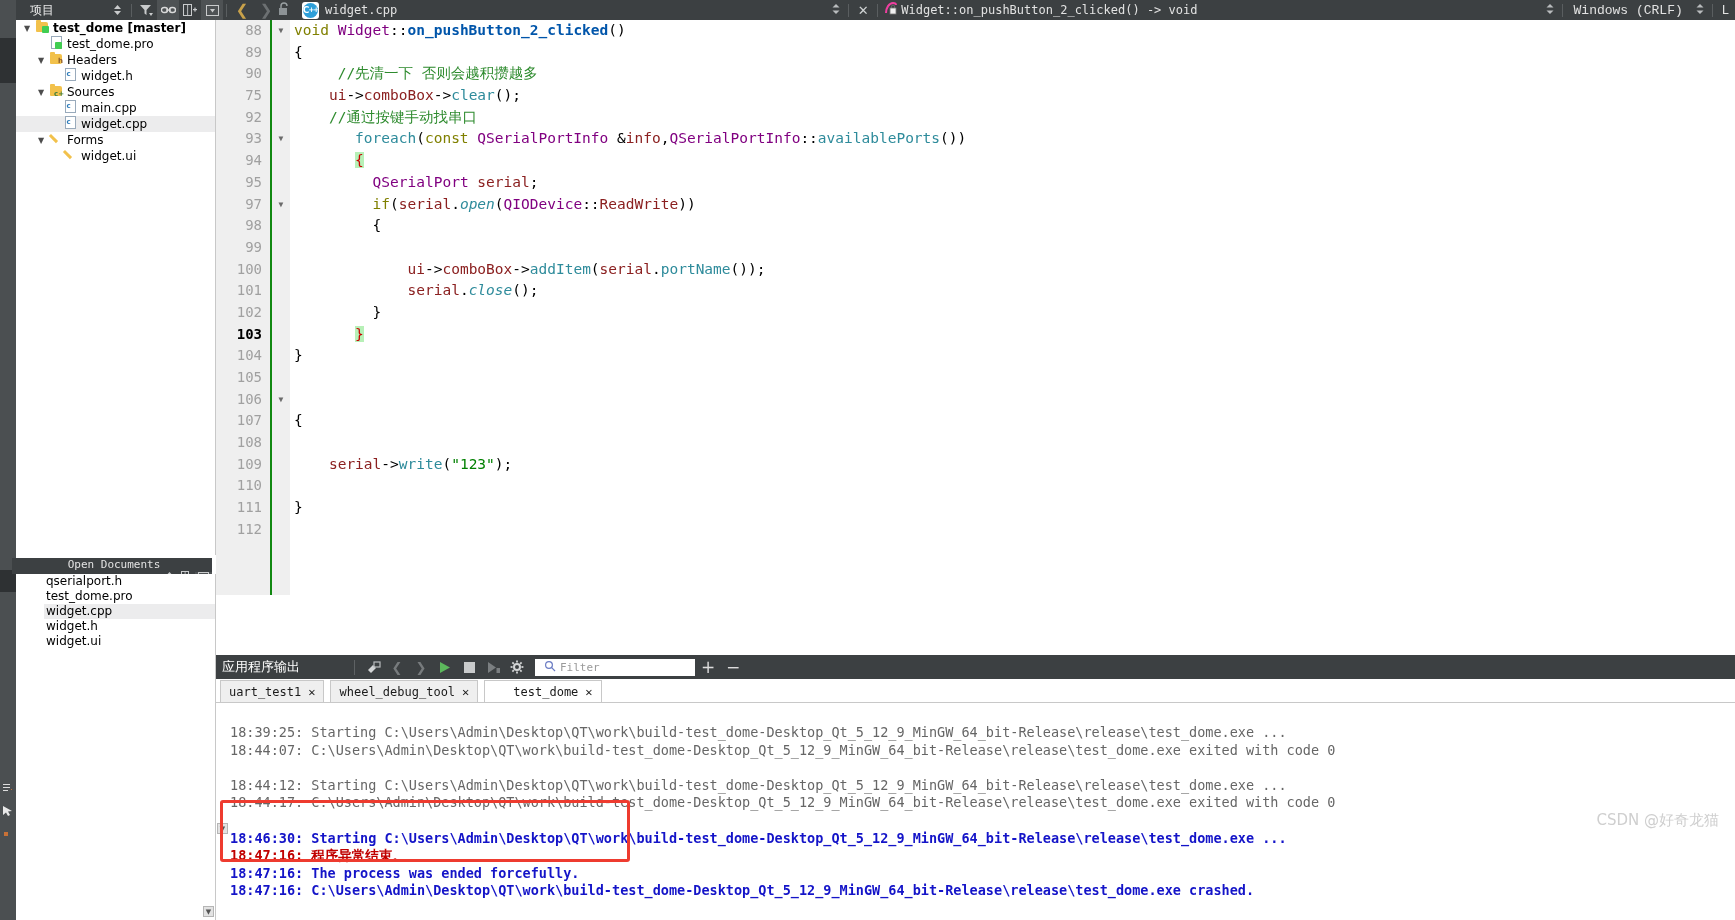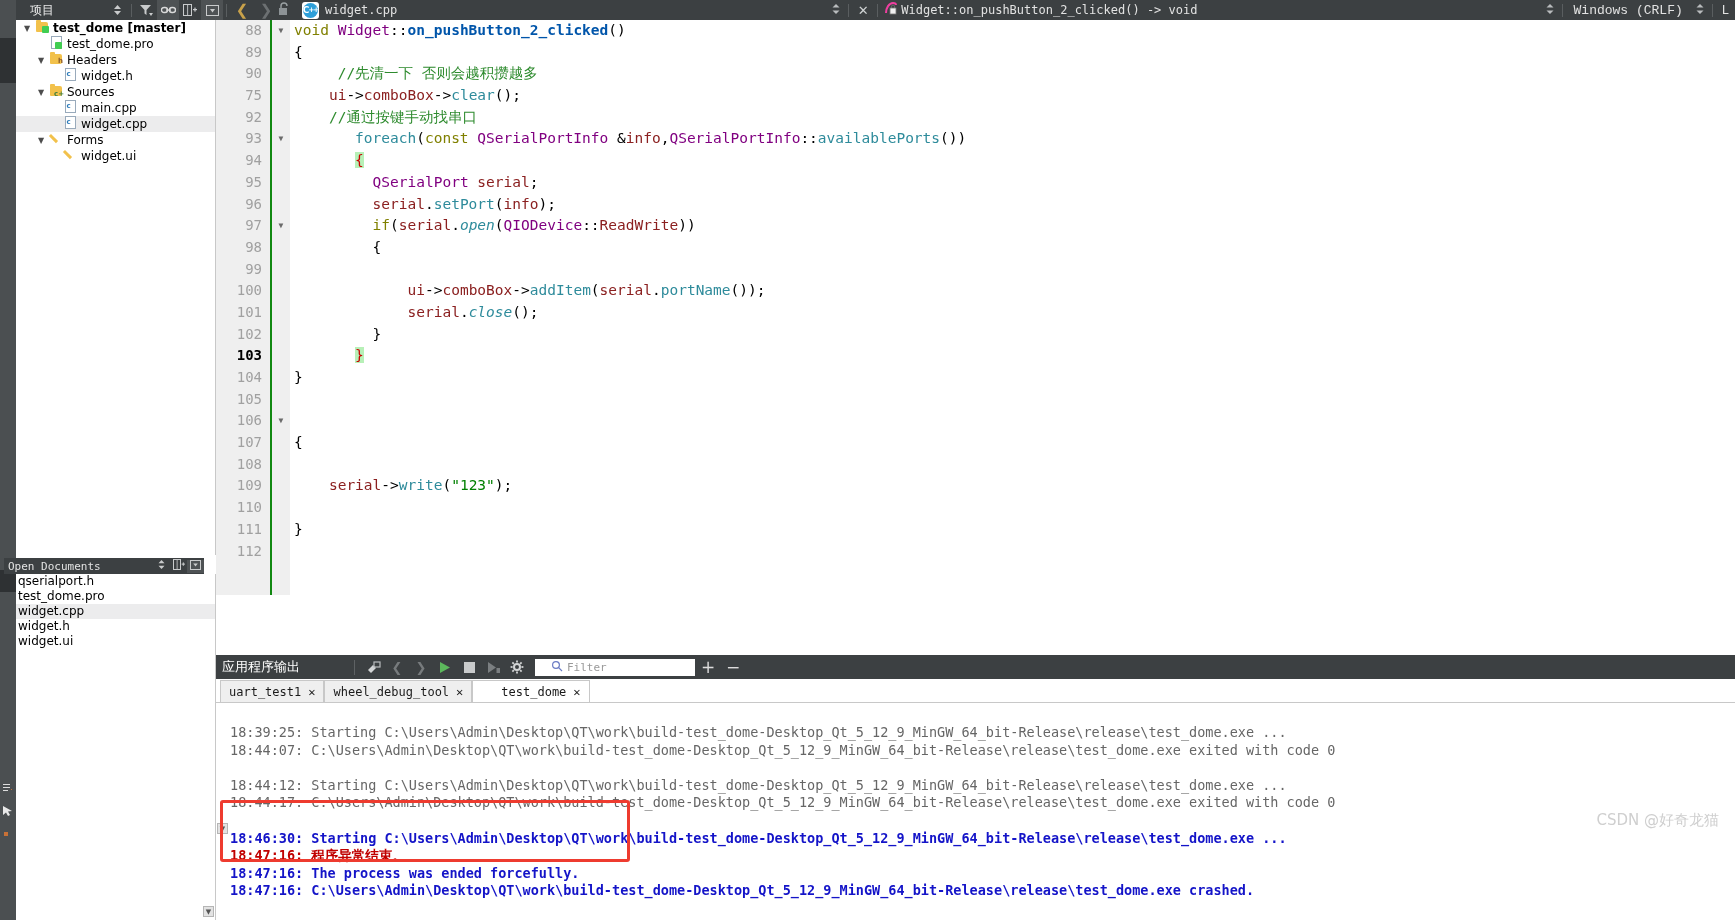--- a/index.html
+++ b/index.html
@@ -104,35 +104,35 @@
   }
   .fileico .lt { position:absolute; left:1px; top:1px; font-size:7px; line-height:8px; color:#2b7bba; font-weight:bold;}
   .pencil { display:inline-block; width:12px; height:12px; position:relative; }
   .pencil:before {
     content:""; position:absolute; left:1px; top:1px; width:10px; height:3px;
     background:#f2c14b; transform:rotate(45deg); transform-origin:0 0;
   }
 
   
   .opendocs-head {
-    position:absolute; left:4px; top:558px; width:200px; height:16px;
-    background:#3c4042; display:flex; align-items:center;
+    position:absolute; left:12px; top:558px; width:200px; height:16px;
+    background:#3c4042; display:flex; align-items:center;flex-direction:column;
   }
   .opendocs-head .title {
     color:#e2e2e2; font-family:"DejaVu Sans Mono", monospace; font-size:11px; padding-left:4px;
   }
   .opendocs-head .tool { margin-left:auto; display:flex; align-items:center; }
   .opendocs-head .tool span { width:17px; text-align:center; color:#c9cbcc; font-size:11px; }
   .opendocs-head .tool span.boxed { background:#4e5254; }
 
   .opendocs-list {
     position:absolute; left:16px; top:574px; width:200px; height:346px;
     background:#ffffff; border-right:1px solid #c8c8c8; overflow:hidden;
   }
-  .od-row { height:15px; line-height:15px; font-size:12px; color:#000; padding-left:2px; white-space:nowrap;}
+  .od-row { height:15px; line-height:15px; font-size:12px; color:#000; padding-left:2px; white-space:nowrap;margin-left:28px;}
   .od-row.sel { background:#ececed; }
 
   
   .editor {
     position:absolute; left:216px; top:20px; width:1519px; height:575px;
     background:#ffffff; overflow:hidden;
   }
   .ed-gutter {
     position:absolute; left:0; top:0; width:50px; height:575px; background:#efefef;
   }
@@ -177,36 +177,36 @@
     background:#3c4042; display:flex; align-items:center;
   }
   .out-title { color:#ffffff; font-size:13px; padding-left:6px; width:132px; }
   .out-sep { width:1px; height:15px; background:#5e6264; margin:0 6px; }
   .oh-ico { width:24px; height:24px; display:flex; align-items:center; justify-content:center; color:#c9cbcc; font-size:13px;}
   .oh-ico.dim { color:#777b7d; }
   .oh-ico.play { color:#5cb85c; font-size:14px; }
   .stop-square { width:11px; height:11px; background:#c9cbcc; }
   .filter-box {
     width:160px; height:17px; background:#ffffff; display:flex; align-items:center;
-    margin-left:6px; padding-left:16px;
+    margin-left:6px; padding-left:9px;
   }
   .filter-box .mag { color:#6b7cc4; font-size:11px; padding-right:4px; }
   .filter-box .ph { color:#9a9a9a; font-family:"DejaVu Sans Mono", monospace; font-size:11px; }
   .oh-plus { color:#dcdcdc; font-size:17px; width:26px; text-align:center; }
   .oh-minus { color:#dcdcdc; font-size:17px; width:24px; text-align:center; }
 
   .out-tabs {
     position:absolute; left:216px; top:679px; width:1519px; height:24px;
     background:#ffffff; display:flex; align-items:flex-end;
     border-bottom:1px solid #c8c8c8;
   }
   .out-tab {
     height:22px; display:flex; align-items:center; padding:0 8px;
     font-family:"DejaVu Sans Mono", monospace; font-size:12px; color:#1a1a1a;
-    background:#efefef; border:1px solid #c8c8c8; border-bottom:none; margin-right:0;
+    background:#efefef; border:1px solid #c8c8c8; border-bottom:none; margin-right:6px;
   }
   .out-tab.active { background:#ffffff;padding-left:28px; }
   .out-tab .x { margin-left:7px; font-size:12px; color:#1a1a1a; font-weight:bold; }
 
   .out-body {
     position:absolute; left:216px; top:721px; width:1519px; height:217px;
     background:#ffffff; overflow:hidden;
   }
   .out-line {
     height:17.6px; line-height:17.6px; white-space:pre;
@@ -463,21 +463,20 @@
     <div class="ed-foldtri-col"></div>
     <div id="code-host" style="position:relative;">
         <div class="code-line"><span class="ln">88</span><span class="ftri">▼</span><span class="ctext"><span class="k">void</span> <span class="cls">Widget</span><span class="pun">::</span><span class="fn">on_pushButton_2_clicked</span><span class="pun">()</span></span></div>
         <div class="code-line"><span class="ln">89</span><span class="ftri"></span><span class="ctext"><span class="pun">{</span></span></div>
         <div class="code-line"><span class="ln">90</span><span class="ftri"></span><span class="ctext">     <span class="cmt">//先清一下 否则会越积攒越多</span></span></div>
         <div class="code-line"><span class="ln">75</span><span class="ftri"></span><span class="ctext">    <span class="var">ui</span><span class="pun">-&gt;</span><span class="var">comboBox</span><span class="pun">-&gt;</span><span class="fnc">clear</span><span class="pun">();</span></span></div>
         <div class="code-line"><span class="ln">92</span><span class="ftri"></span><span class="ctext">    <span class="cmt">//通过按键手动找串口</span></span></div>
         <div class="code-line"><span class="ln">93</span><span class="ftri">▼</span><span class="ctext">       <span class="fnc">foreach</span><span class="pun">(</span><span class="k">const</span> <span class="cls">QSerialPortInfo</span> <span class="pun">&amp;</span><span class="var">info</span><span class="pun">,</span><span class="cls">QSerialPortInfo</span><span class="pun">::</span><span class="fnc">availablePorts</span><span class="pun">())</span></span></div>
         <div class="code-line"><span class="ln">94</span><span class="ftri"></span><span class="ctext">       <span class="hl" style="color:#cc0000">{</span></span></div>
         <div class="code-line"><span class="ln">95</span><span class="ftri"></span><span class="ctext">         <span class="cls">QSerialPort</span> <span class="var">serial</span><span class="pun">;</span></span></div>
-        <div class="code-line"><span class="ln">96</span><span class="ftri"></span><span class="ctext">         <span class="var">serial</span><span class="pun">.</span><span class="fnc">setPort</span><span class="pun">(</span><span class="var">info</span><span class="pun">);</span></span></div>
         <div class="code-line"><span class="ln">97</span><span class="ftri">▼</span><span class="ctext">         <span class="k">if</span><span class="pun">(</span><span class="var">serial</span><span class="pun">.</span><span class="fnc it">open</span><span class="pun">(</span><span class="cls">QIODevice</span><span class="pun">::</span><span class="var">ReadWrite</span><span class="pun">))</span></span></div>
         <div class="code-line"><span class="ln">98</span><span class="ftri"></span><span class="ctext">         <span class="pun">{</span></span></div>
         <div class="code-line"><span class="ln">99</span><span class="ftri"></span><span class="ctext"></span></div>
         <div class="code-line"><span class="ln">100</span><span class="ftri"></span><span class="ctext">             <span class="var">ui</span><span class="pun">-&gt;</span><span class="var">comboBox</span><span class="pun">-&gt;</span><span class="fnc">addItem</span><span class="pun">(</span><span class="var">serial</span><span class="pun">.</span><span class="fnc">portName</span><span class="pun">());</span></span></div>
         <div class="code-line"><span class="ln">101</span><span class="ftri"></span><span class="ctext">             <span class="var">serial</span><span class="pun">.</span><span class="fnc it">close</span><span class="pun">();</span></span></div>
         <div class="code-line"><span class="ln">102</span><span class="ftri"></span><span class="ctext">         <span class="pun">}</span></span></div>
         <div class="code-line"><span class="ln cur">103</span><span class="ftri"></span><span class="ctext">       <span class="hl" style="color:#cc0000">}</span></span></div>
         <div class="code-line"><span class="ln">104</span><span class="ftri"></span><span class="ctext"><span class="pun">}</span></span></div>
         <div class="code-line"><span class="ln">105</span><span class="ftri"></span><span class="ctext"></span></div>
         <div class="code-line"><span class="ln">106</span><span class="ftri">▼</span></div>

